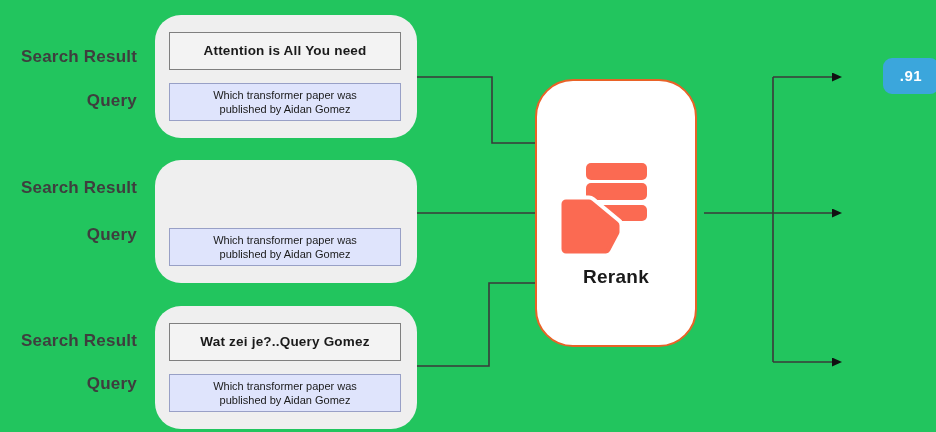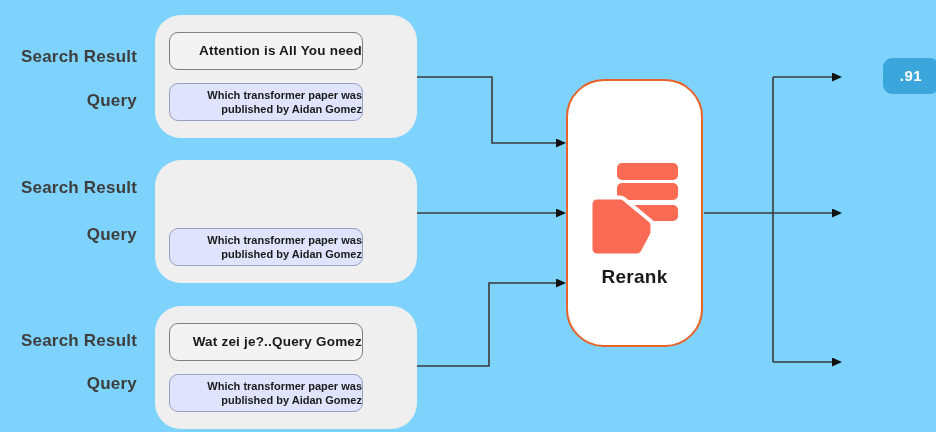--- a/index.html
+++ b/index.html
@@ -11,53 +11,53 @@
     --rerank-border:#E96227;
     --icon-coral:#FB6A52;
     --badge-bg:#3BA6DC;
     --label-color:#3E3E3E;
     --line-color:#3A3A3A;
     --arrow-color:#111111;
     --text-dark:#1A1A1A;
   }
   html,body{margin:0;padding:0;background:#fff;}
   .canvas{
-    position:relative;width:936px;height:432px;background:#7dd3fc;overflow:hidden;
+    position:relative;width:936px;height:432px;background:#22c55e;overflow:hidden;
     font-family:"Liberation Sans", sans-serif;
   }
   .connectors{position:absolute;left:0;top:0;width:936px;height:432px;pointer-events:none;}
   .connectors path.line{fill:none;stroke:var(--line-color);stroke-width:1.6px;}
   .connectors .ah{fill:var(--arrow-color);}
 
   .side-label{
     position:absolute;right:799px;white-space:nowrap;
     color:var(--label-color);font-weight:700;font-size:17px;line-height:19px;
     letter-spacing:0.2px;
   }
 
   .card{
     position:absolute;left:155px;width:262px;height:123px;
     background:var(--card-bg);border-radius:26px;
   }
   .inner-box{
-    position:absolute;left:14px;width:194px;height:38px;box-sizing:border-box;
-    border-radius:9px;text-align:right;color:var(--text-dark);
+    position:absolute;left:14px;width:232px;height:38px;box-sizing:border-box;
+    border-radius:0;text-align:center;color:var(--text-dark);
   }
   .result-box{
     top:17px;background:var(--result-box-bg);border:1px solid var(--result-box-border);
     font-size:13.5px;font-weight:700;line-height:36px;letter-spacing:0.2px;
   }
   .query-box{
     top:68px;background:var(--query-box-bg);border:1px solid var(--query-box-border);
-    font-size:11px;font-weight:700;padding-top:5px;line-height:13.5px;
+    font-size:11px;font-weight:400;padding-top:5px;line-height:13.5px;
   }
   .query-box span{display:block;}
 
   .rerank-box{
-    position:absolute;left:566px;top:79px;width:137px;height:268px;box-sizing:border-box;
+    position:absolute;left:535px;top:79px;width:162px;height:268px;box-sizing:border-box;
     background:#fff;border:2px solid var(--rerank-border);border-radius:38px;
   }
   .rerank-icon{position:absolute;left:17px;top:77px;width:100px;height:98px;}
   .rerank-icon .coral{fill:var(--icon-coral);}
   .rerank-icon .blob{
     fill:var(--icon-coral);stroke:var(--icon-coral);stroke-width:9;
     stroke-linejoin:round;paint-order:stroke fill;
   }
   .rerank-icon .blob-gap{
     fill:#fff;stroke:#fff;stroke-width:17;stroke-linejoin:round;paint-order:stroke fill;

